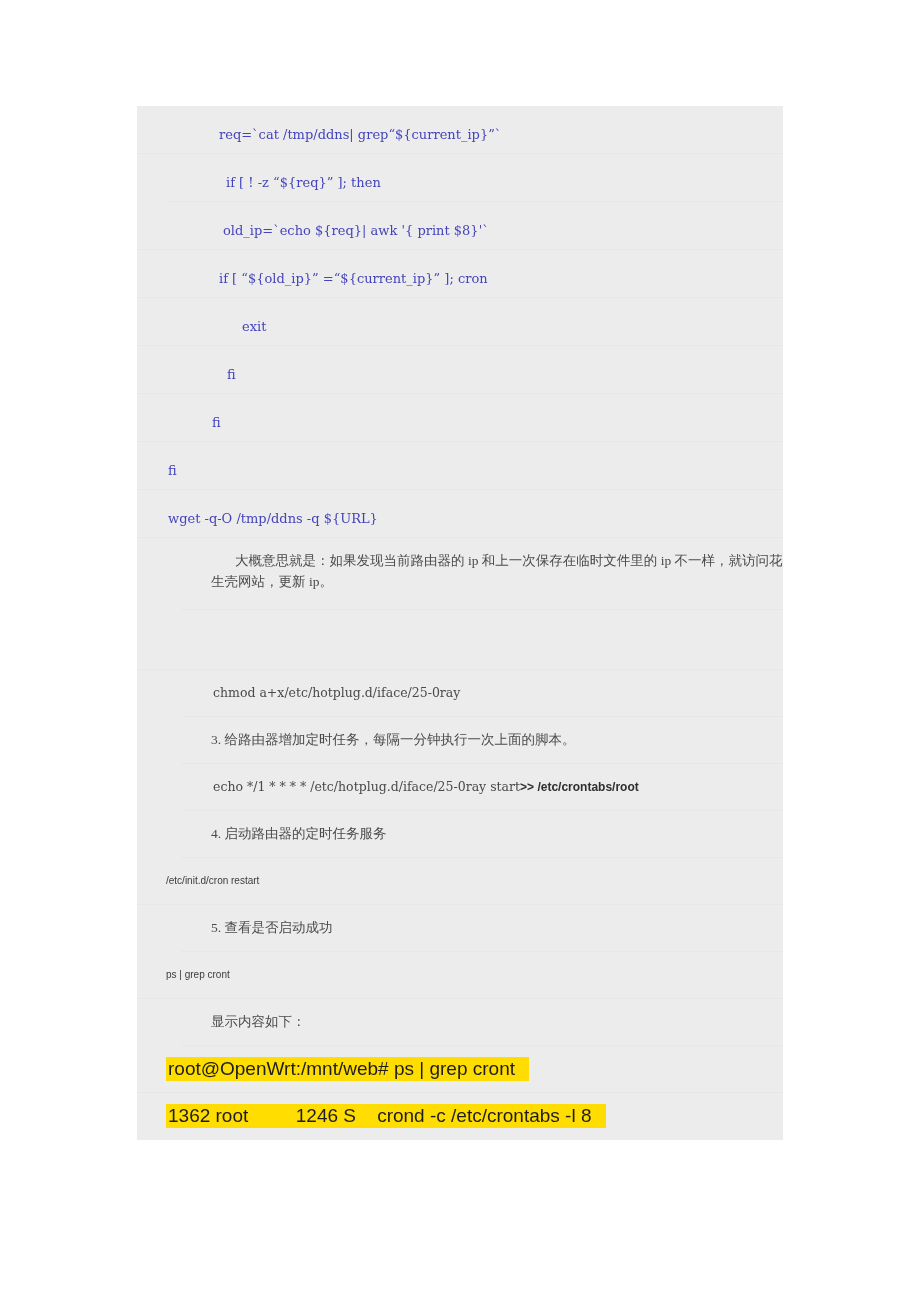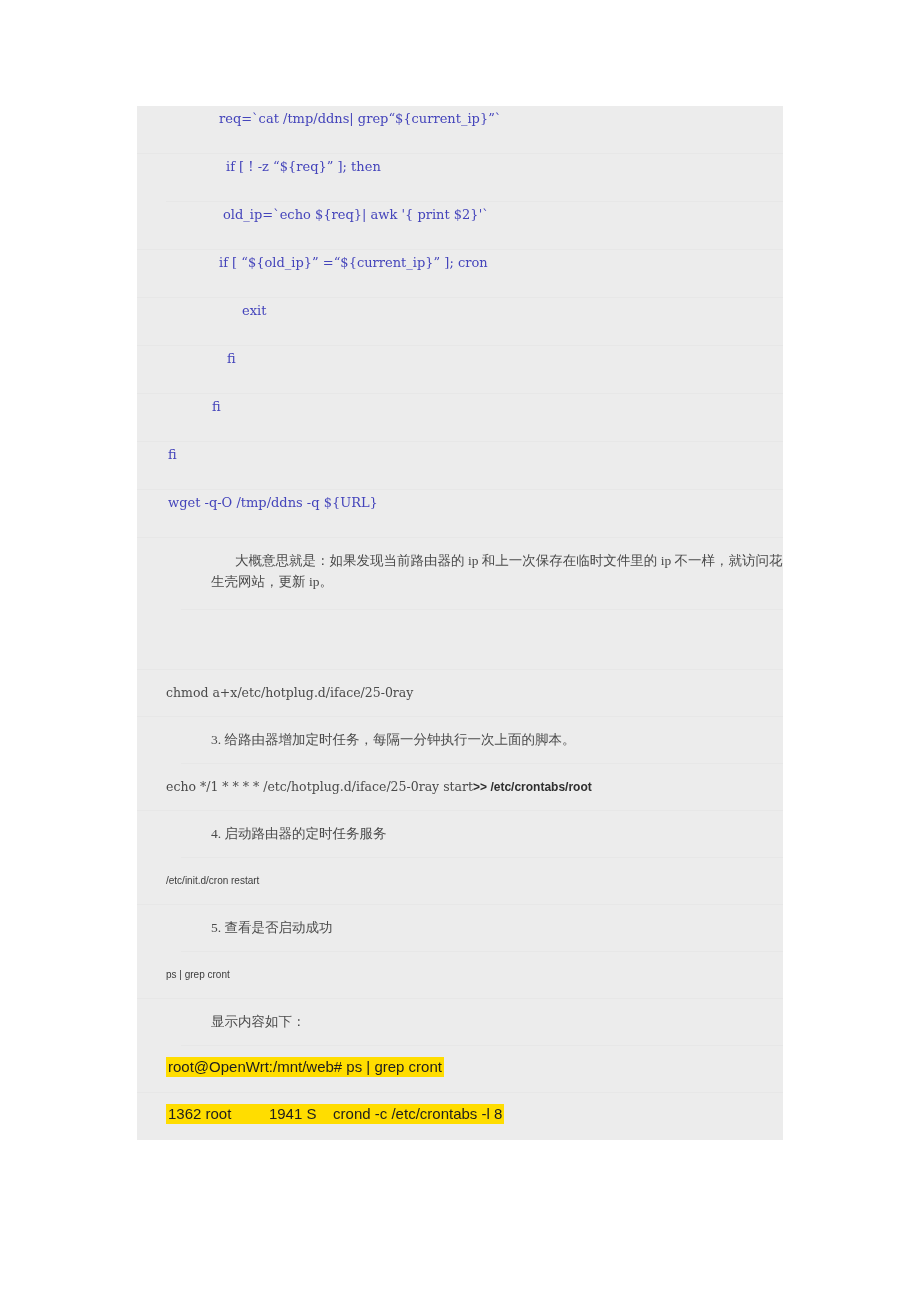--- a/index.html
+++ b/index.html
@@ -34,21 +34,21 @@
     white-space: pre;
   }
 
   
   .code {
     color: #4444bb;
     font-family: "DejaVu Serif", serif;
     font-size: 13px;
     line-height: 15px;
     height: 48px;
-    padding-top: 5px;
+    padding-top: 21px;
   }
 
   
   .para {
     color: #4a4a4a;
     font-family: "Liberation Serif", serif;
     font-size: 13.5px;
     line-height: 21px;
     height: 47px;
     padding-top: 12px;
@@ -64,20 +64,21 @@
   }
 
   .mono-cmd {
     color: #4a4a4a;
     font-family: "DejaVu Serif", serif;
     font-size: 12.5px;
     line-height: 20px;
     height: 47px;
     padding-top: 13px;
     white-space: pre;
+    margin-left: 47px;
   }
 
   .sans-cmd {
     color: #3c3c3c;
     font-family: "Liberation Sans", sans-serif;
     font-size: 10px;
     line-height: 20px;
     height: 47px;
     padding-top: 13px;
     white-space: pre;
@@ -87,22 +88,22 @@
     font-family: "Liberation Sans", sans-serif;
     font-weight: bold;
     font-size: 12px;
     color: #2f2f2f;
   }
 
   .hl {
     background: #ffdd00;
     color: #1e1e1e;
     font-family: "Liberation Sans", sans-serif;
-    font-size: 15px;
-    padding: 1px 2px 2px 2px;
+    font-size: 19px;
+    padding: 1px 14px 2px 2px;
   }
 
   .hl-row {
     height: 47px;
     padding-top: 12px;
     white-space: pre;
   }
   .ind2  { padding-left: 60px; margin-left: 29px; }
   .ind3  { padding-left: 82px; }
   .ind4  { padding-left: 86px; }
@@ -122,21 +123,21 @@
 </style>
 </head>
 <body>
 
 <div id="doc">
 
   <div class="row code ind3">req=`cat /tmp/ddns| grep“${current_ip}”`</div>
 
   <div class="row code ind2">if [ ! -z “${req}” ]; then</div>
 
-  <div class="row code ind4">old_ip=`echo ${req}| awk '{ print $2}'`</div>
+  <div class="row code ind4">old_ip=`echo ${req}| awk '{ print $8}'`</div>
 
   <div class="row code ind3">if [ “${old_ip}” =“${current_ip}” ]; cron</div>
 
   <div class="row code ind5">exit</div>
 
   <div class="row code ind6">fi</div>
 
   <div class="row code ind7">fi</div>
 
   <div class="row code ind8">fi</div>
@@ -159,15 +160,15 @@
   <div class="row sans-cmd noind">/etc/init.d/cron restart</div>
 
   <div class="row para textind">5. 查看是否启动成功</div>
 
   <div class="row sans-cmd noind">ps | grep cront</div>
 
   <div class="row para textind">显示内容如下：</div>
 
   <div class="row hl-row noind"><span class="hl">root@OpenWrt:/mnt/web# ps | grep cront</span></div>
 
-  <div class="row hl-row noind" style="border-bottom:none;"><span class="hl">1362 root         1941 S    crond -c /etc/crontabs -l 8</span></div>
+  <div class="row hl-row noind" style="border-bottom:none;"><span class="hl">1362 root         1246 S    crond -c /etc/crontabs -l 8</span></div>
 
 </div>
 
 </body></html>

